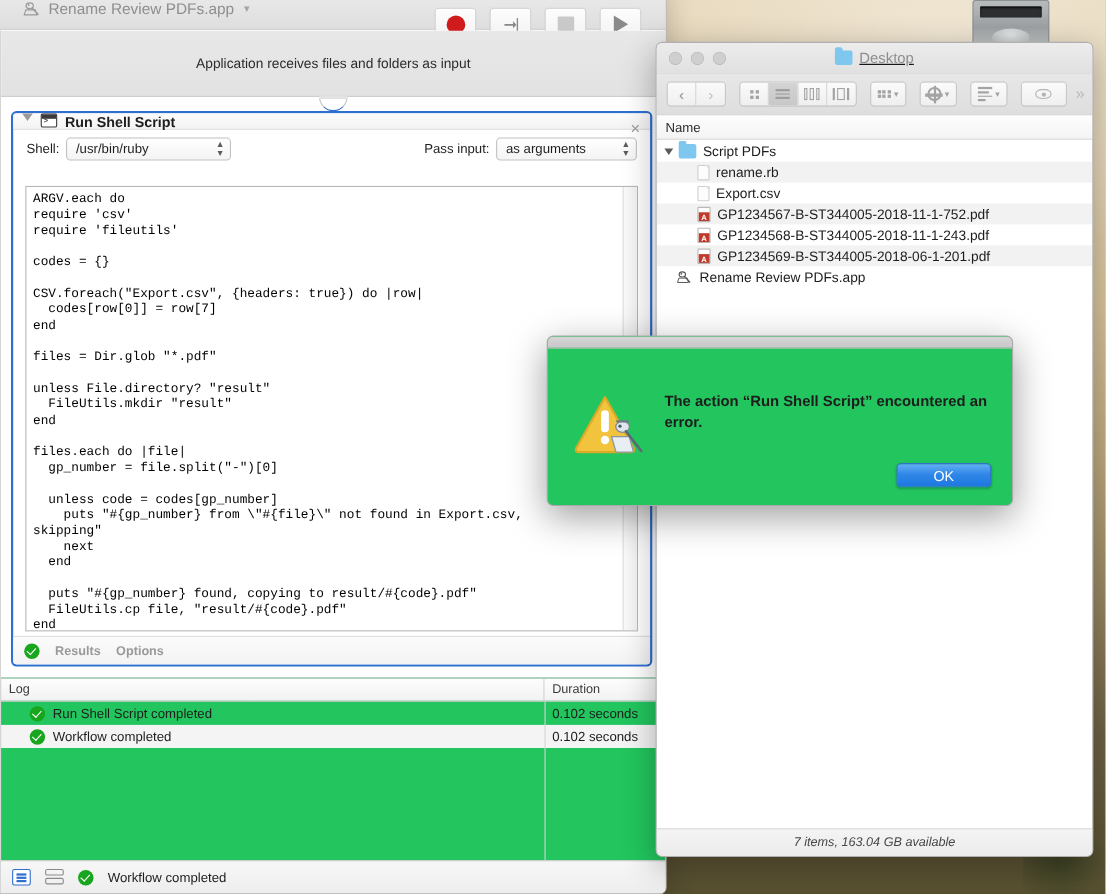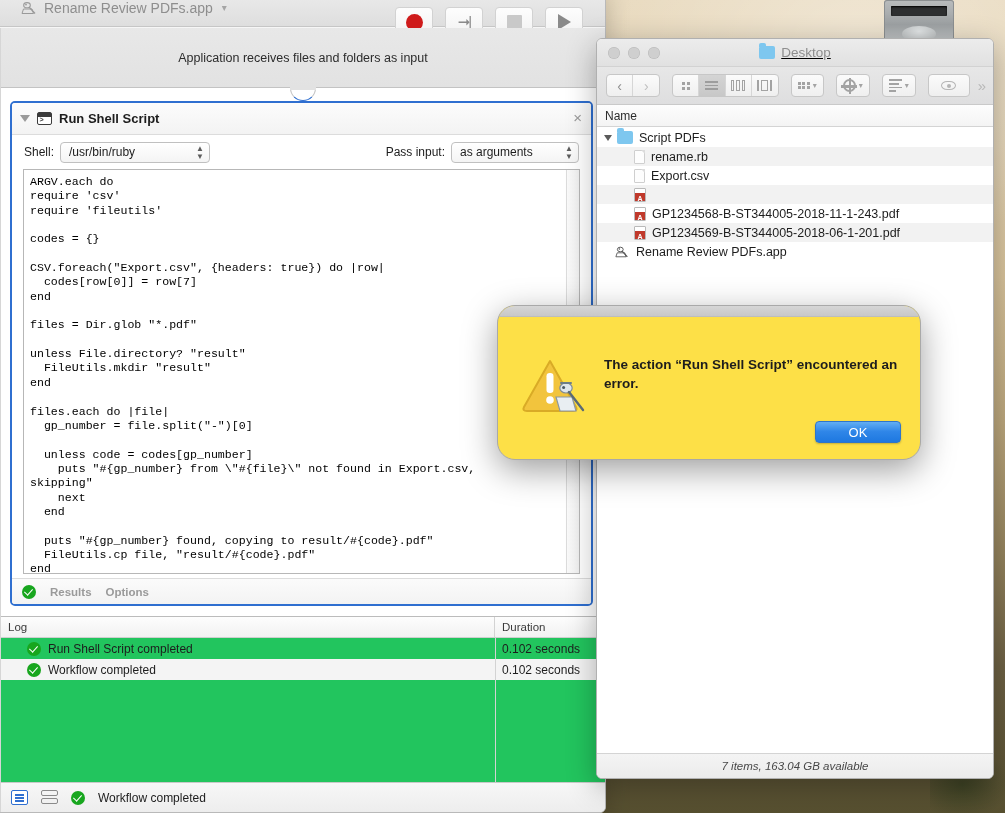--- a/index.html
+++ b/index.html
@@ -138,24 +138,24 @@
 
   
   #action-card {
     position: absolute; left: 9px; right: 12px; top: 73px; bottom: 10px;
     background: #fff;
     border: 2px solid #2f6fd0;
     border-radius: 5px;
     overflow: hidden;
   }
   #action-hdr {
-    position: relative; height: 32px;
+    position: relative; height: 15px;
     background: linear-gradient(to bottom,#fcfcfc,#f3f3f3);
     border-bottom: 1px solid #dcdcdc;
-    display: flex; align-items: center; padding-left: 8px; gap: 7px;
+    display: flex; padding-left: 8px; gap: 7px;
   }
   .disclosure {
     width: 0; height: 0; border-left: 5.5px solid transparent;
     border-right: 5.5px solid transparent; border-top: 7px solid #9a9a9a;
   }
   .term-icon {
     width: 15px; height: 13px; background: #fff;
     border: 1.6px solid #3b3b3b; border-radius: 2px; position: relative;
   }
   .term-icon:before {
@@ -390,21 +390,21 @@
     position: absolute; left:0; right:0; bottom:0; height: 25px;
     background: linear-gradient(to bottom,#f4f4f4,#ebebeb);
     border-top: 1px solid #d4d4d4;
     display: flex; align-items: center; justify-content: center;
     font-size: 11.5px; color: #474747; font-style: italic;
   }
 
   
   #dialog {
     position: absolute; left: 497px; top: 305px; width: 424px; height: 155px;
-    background: #fde047; border-radius: 18px;
+    background: #22c55e; border-radius: 6px;
     box-shadow: 0 10px 34px rgba(0,0,0,0.38);
     border: 1px solid #a9a9a9;
     overflow: hidden;
   }
   #dlg-bar {
     height: 11px; background: linear-gradient(to bottom,#d6d6d6,#c8c8c8);
     border-bottom: 1px solid #bdbdbd;
   }
   #dlg-body { position: relative; height: 144px; }
   #dlg-icon {
@@ -697,20 +697,21 @@
         <div class="frow">
           <div class="twist"></div>
           <span style="width: 19px;"></span>
           <span class="doc-icon" style="flex: 0 0 auto;"></span>
           <span style="margin-left: 6px;">Export.csv</span>
         </div>
         <div class="frow alt">
           <div class="twist"></div>
           <span style="width: 19px;"></span>
           <span class="pdf-icon" style="flex: 0 0 auto;"></span>
+          <span style="margin-left: 6px;">GP1234567-B-ST344005-2018-11-1-752.pdf</span>
         </div>
         <div class="frow">
           <div class="twist"></div>
           <span style="width: 19px;"></span>
           <span class="pdf-icon" style="flex: 0 0 auto;"></span>
           <span style="margin-left: 6px;">GP1234568-B-ST344005-2018-11-1-243.pdf</span>
         </div>
         <div class="frow alt">
           <div class="twist"></div>
           <span style="width: 19px;"></span>

